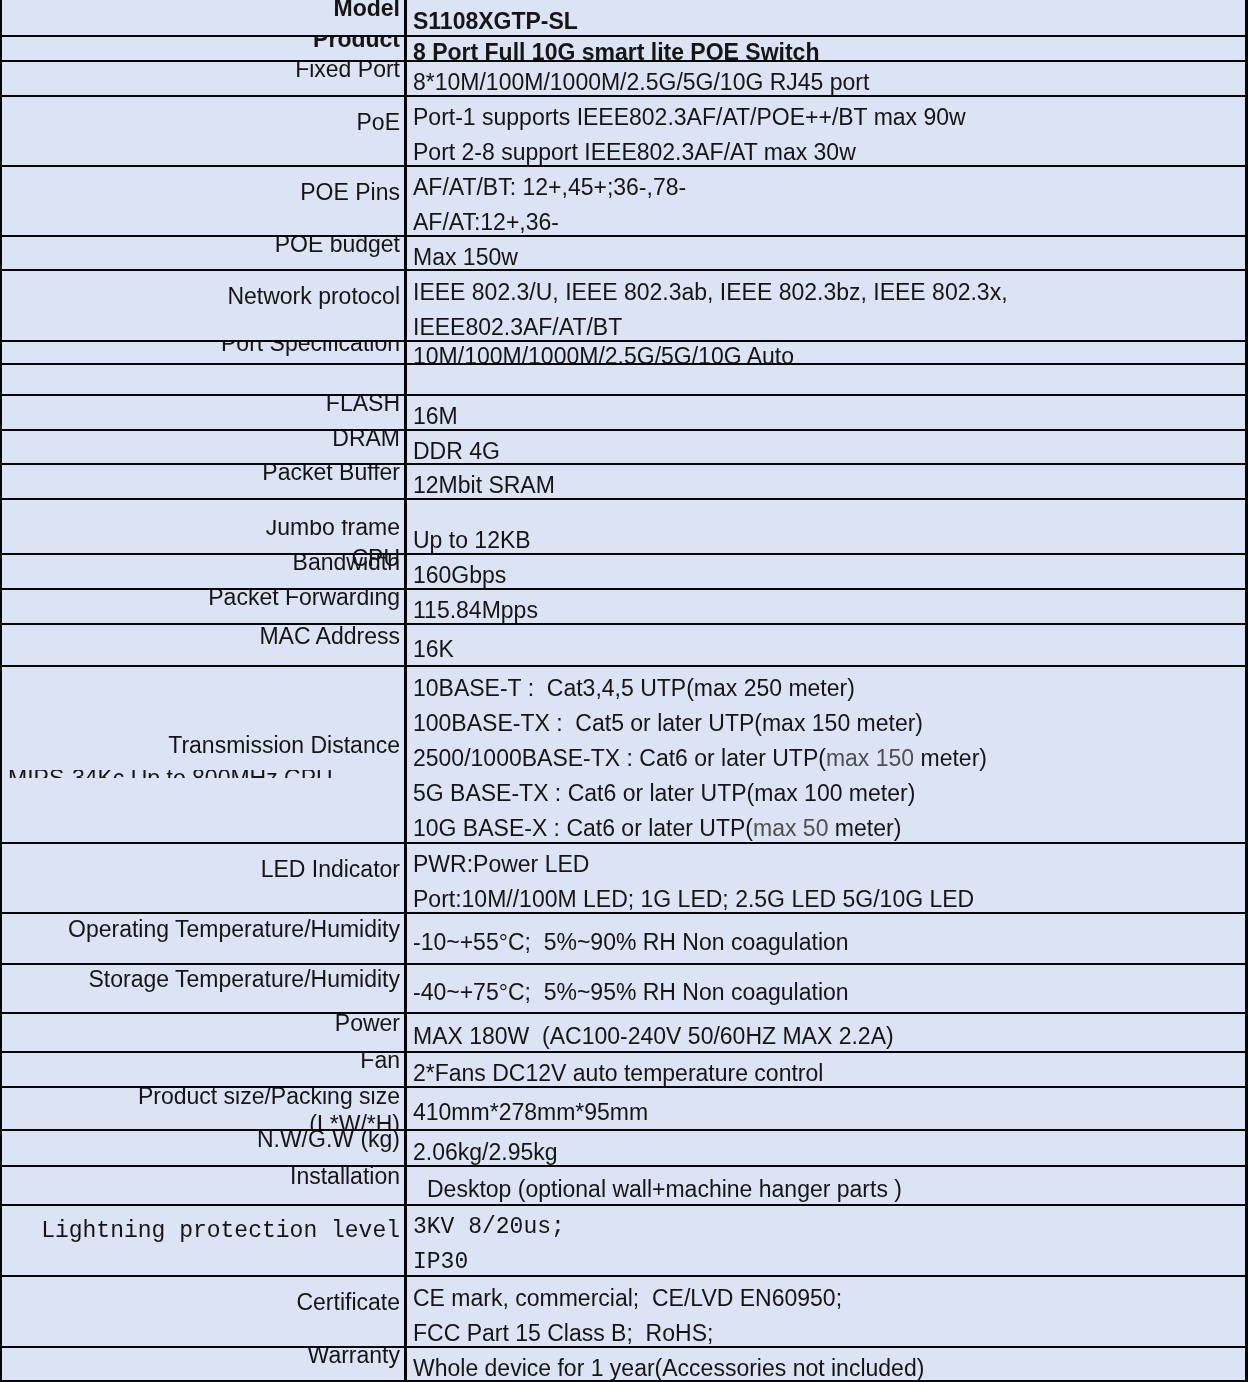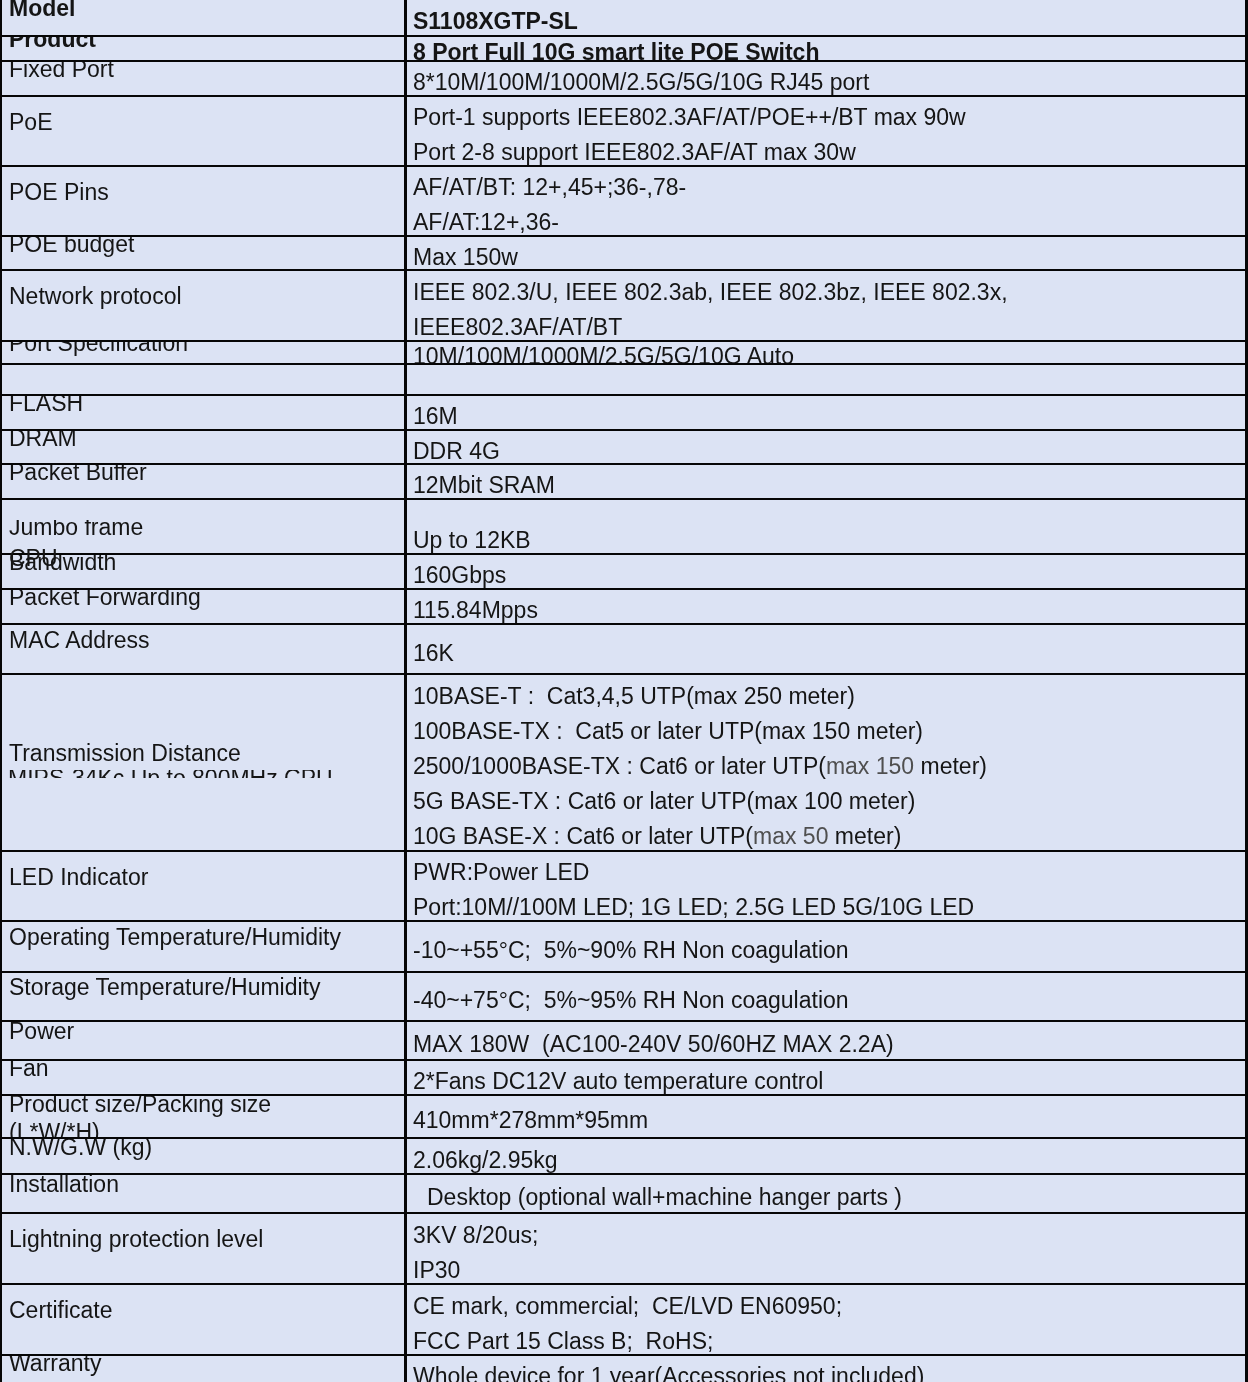--- a/index.html
+++ b/index.html
@@ -30,20 +30,21 @@
     box-sizing: border-box;
     display: flex;
     align-items: center;
     overflow: hidden;
   }
   .cell.label {
     width: 405px;
     flex: 0 0 405px;
     border-right: 3px solid #060606;
     padding: 0 4px 18px 7px;
+    text-align: right;
   }
   .cell.value {
     flex: 1;
     padding: 8px 4px 0 6px;
   }
   .inner { width: 100%; }
   .line {
     line-height: 35px;
     white-space: pre-wrap;
   }
@@ -233,21 +234,21 @@
       <div class="inner">
           <div class="line">Packet Forwarding</div>
         </div>
     </div>
     <div class="cell value">
       <div class="inner">
           <div class="line">115.84Mpps</div>
         </div>
     </div>
   </div>
-    <div class="row" style="height: 50px;">
+    <div class="row" style="height: 42px;">
     <div class="cell label">
       <div class="inner">
           <div class="line">MAC Address</div>
         </div>
     </div>
     <div class="cell value">
       <div class="inner">
           <div class="line">16K</div>
         </div>
     </div>
@@ -359,21 +360,21 @@
       <div class="inner">
           <div class="line">Installation</div>
         </div>
     </div>
     <div class="cell value">
       <div class="inner">
           <div class="line">Desktop (optional wall+machine hanger parts )</div>
         </div>
     </div>
   </div>
-    <div class="row" style="height: 71px;">
+    <div class="row" style="height: 71px; font-family: Liberation Mono, monospace;">
     <div class="cell label">
       <div class="inner">
           <div class="line">Lightning protection level</div>
         </div>
     </div>
     <div class="cell value">
       <div class="inner">
           <div class="line">3KV 8/20us;</div>
           <div class="line">IP30</div>
         </div>

